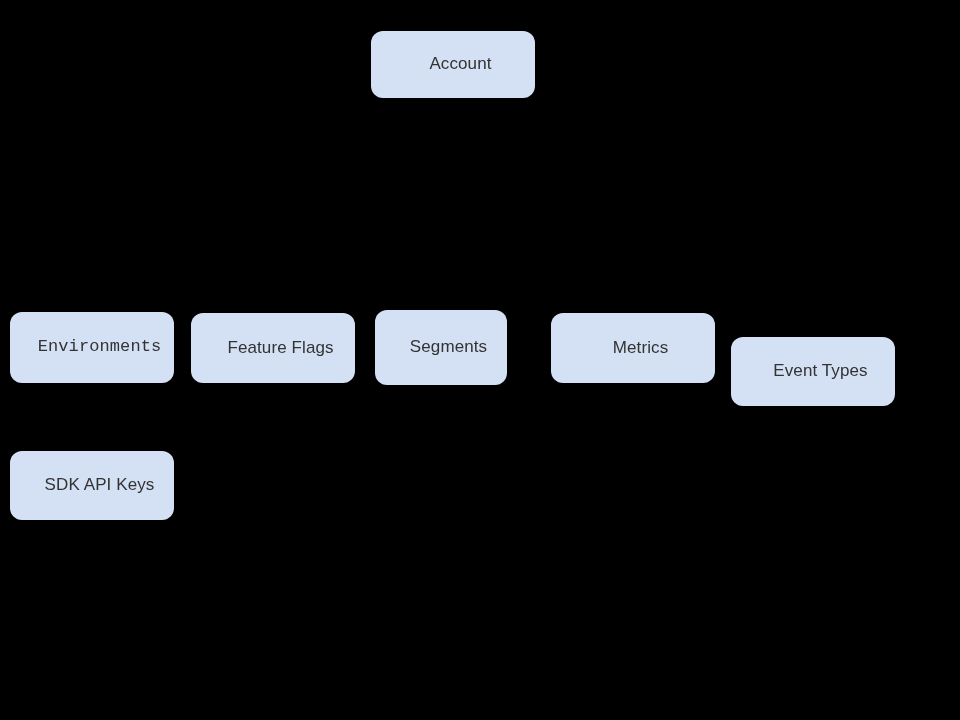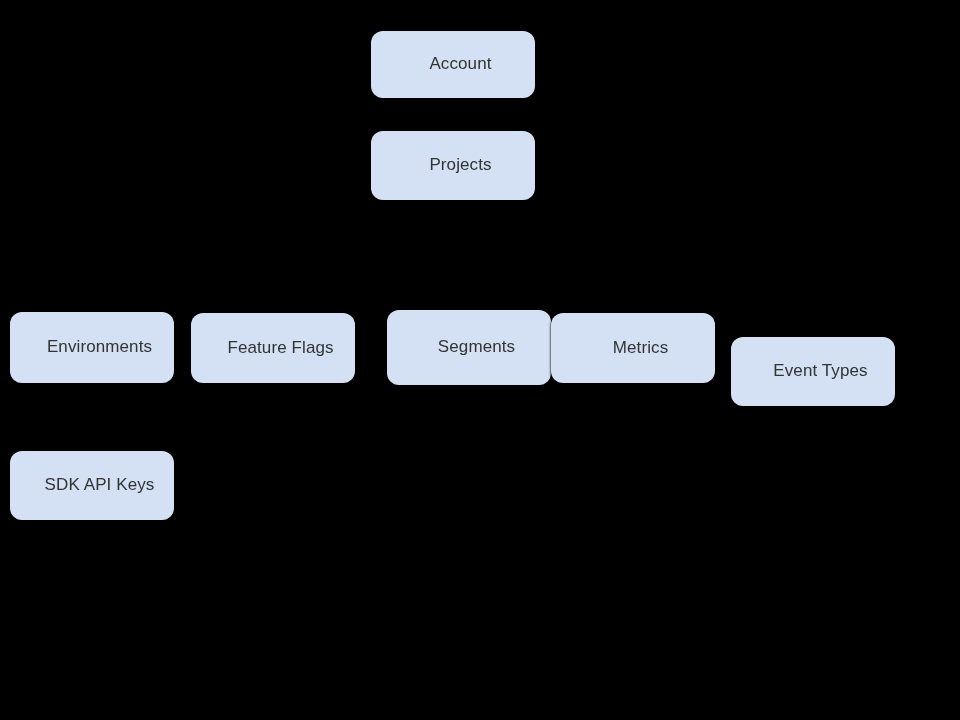--- a/index.html
+++ b/index.html
@@ -37,30 +37,27 @@
     pointer-events: none;
   }
 </style>
 </head>
 <body>
 
 <div id="canvas" style="width: 960px; height: 720px; background: rgb(0, 0, 0);">
     <div class="node" style="left: 371px; top: 31px; width: 164px; height: 67px; background: rgb(212, 225, 244); color: rgb(51, 51, 51);">
       <span class="node-label">Account</span>
     </div>
-    <div class="node" style="left: 371px; top: 131px; width: 164px; height: 69px; background: rgb(212, 225, 244); color: rgb(51, 51, 51);">
-      <span class="node-label">Projects</span>
-    </div>
-    <div class="node" style="left: 10px; top: 312px; width: 164px; height: 71px; background: rgb(212, 225, 244); color: rgb(51, 51, 51);">
+    <div class="node" style="left: 10px; top: 312px; width: 164px; height: 71px; background: rgb(212, 225, 244); color: rgb(51, 51, 51); font-family: Liberation Mono, monospace;">
       <span class="node-label">Environments</span>
     </div>
     <div class="node" style="left: 191px; top: 313px; width: 164px; height: 70px; background: rgb(212, 225, 244); color: rgb(51, 51, 51);">
       <span class="node-label">Feature Flags</span>
     </div>
-    <div class="node" style="left: 387px; top: 310px; width: 164px; height: 75px; background: rgb(212, 225, 244); color: rgb(51, 51, 51);">
+    <div class="node" style="left: 375px; top: 310px; width: 132px; height: 75px; background: rgb(212, 225, 244); color: rgb(51, 51, 51);">
       <span class="node-label">Segments</span>
     </div>
     <div class="node" style="left: 551px; top: 313px; width: 164px; height: 70px; background: rgb(212, 225, 244); color: rgb(51, 51, 51); text-align: center;">
       <span class="node-label">Metrics</span>
     </div>
     <div class="node" style="left: 731px; top: 313px; width: 164px; height: 69px; background: rgb(212, 225, 244); color: rgb(51, 51, 51); margin-top: 24px;">
       <span class="node-label">Event Types</span>
     </div>
     <div class="node" style="left: 10px; top: 451px; width: 164px; height: 69px; background: rgb(212, 225, 244); color: rgb(51, 51, 51);">
       <span class="node-label">SDK API Keys</span>

